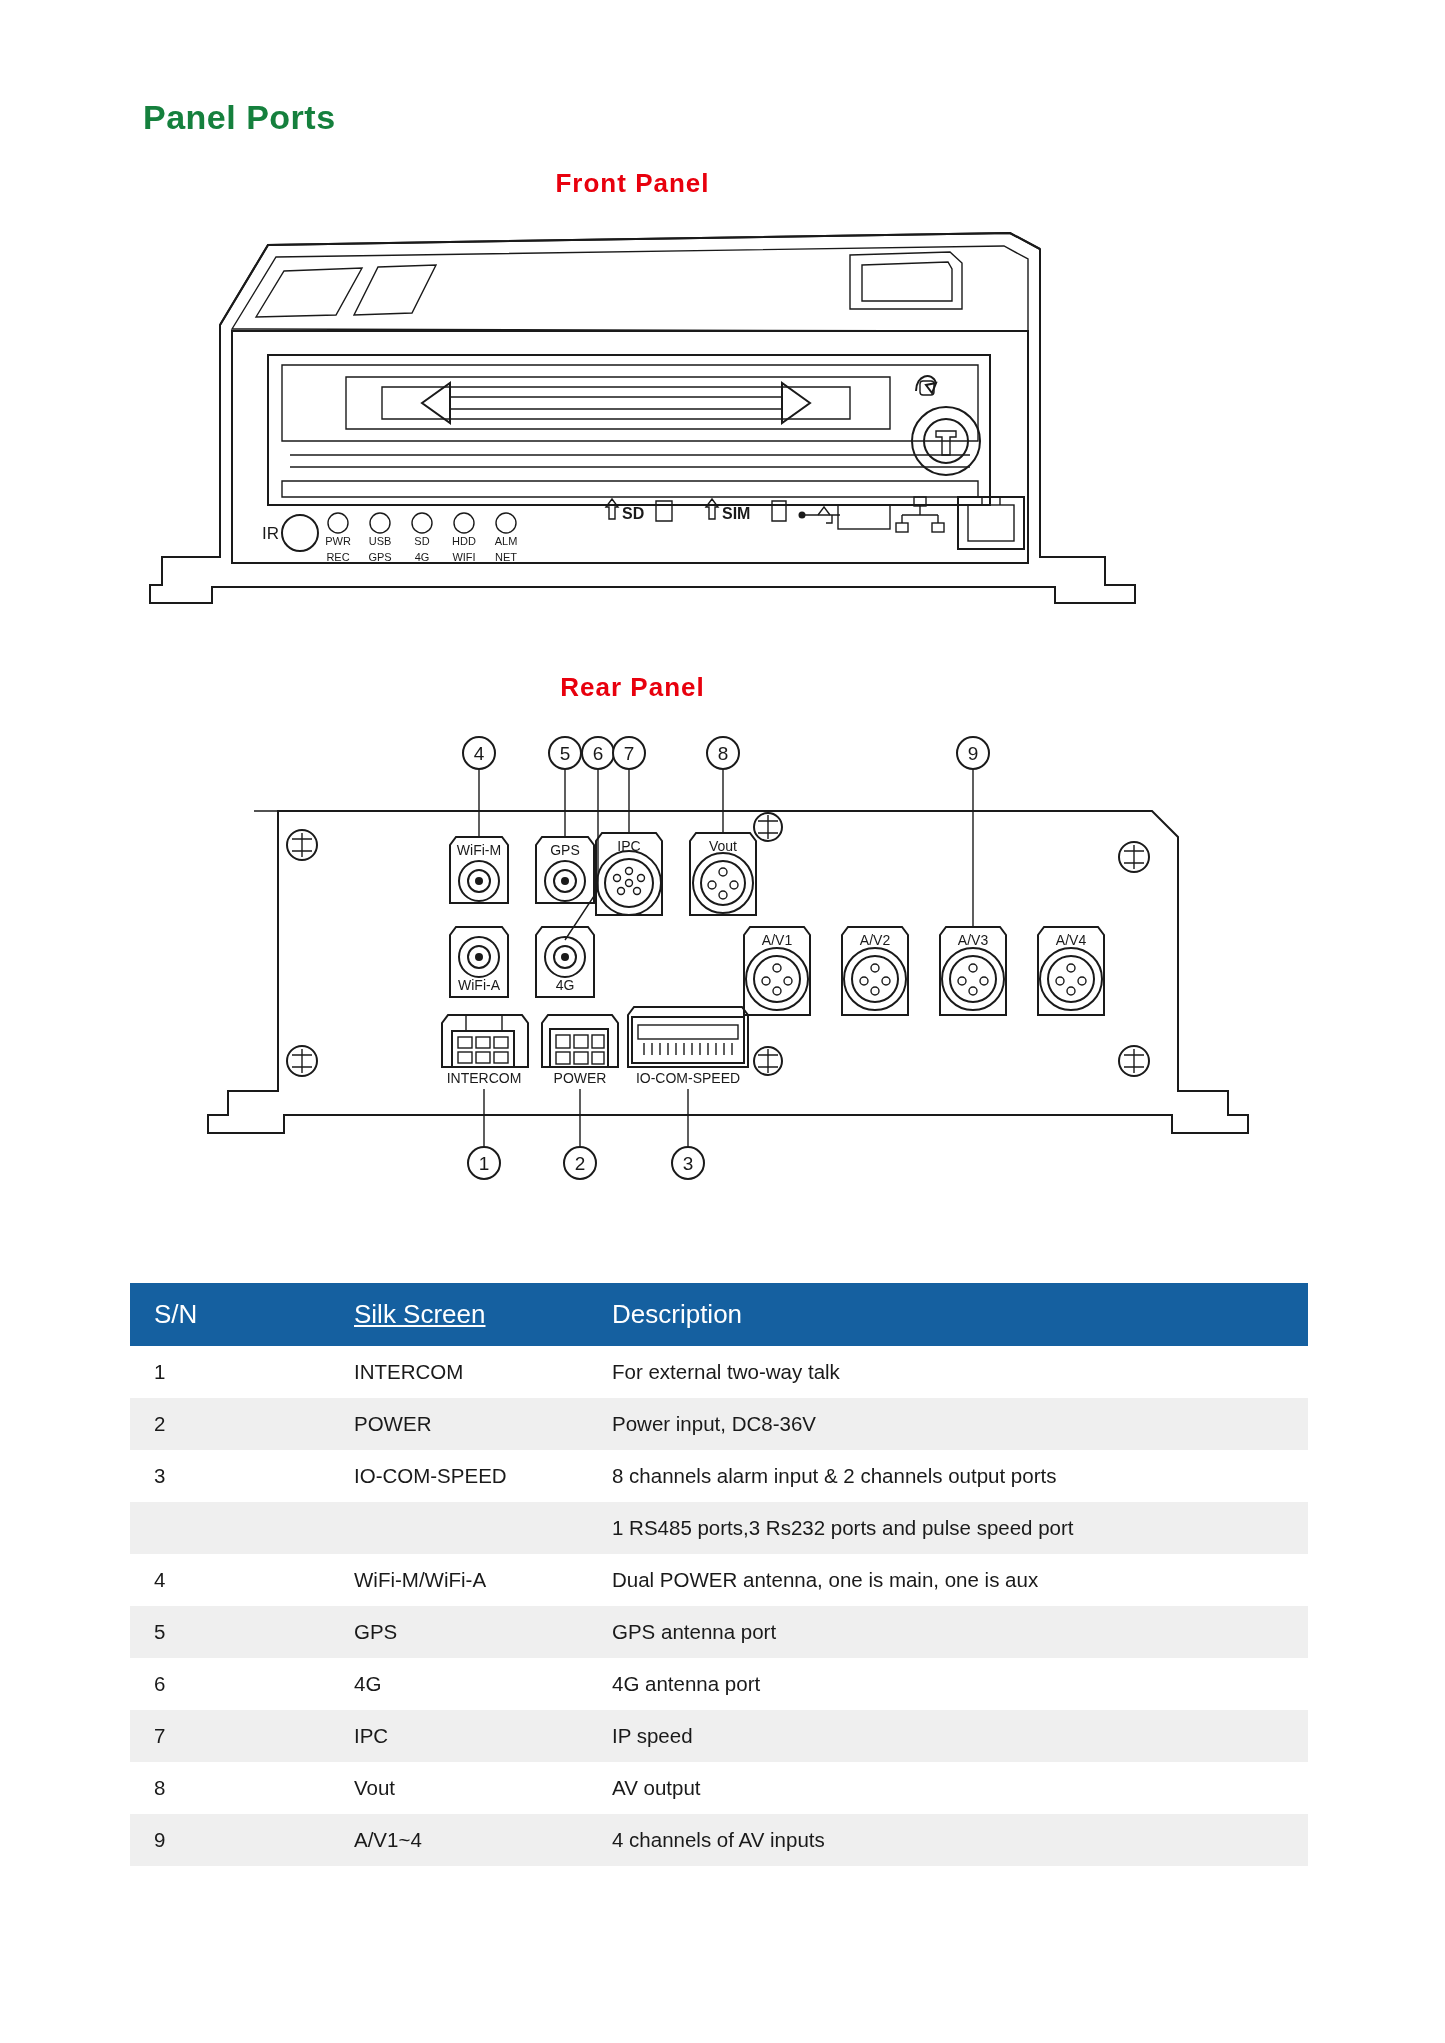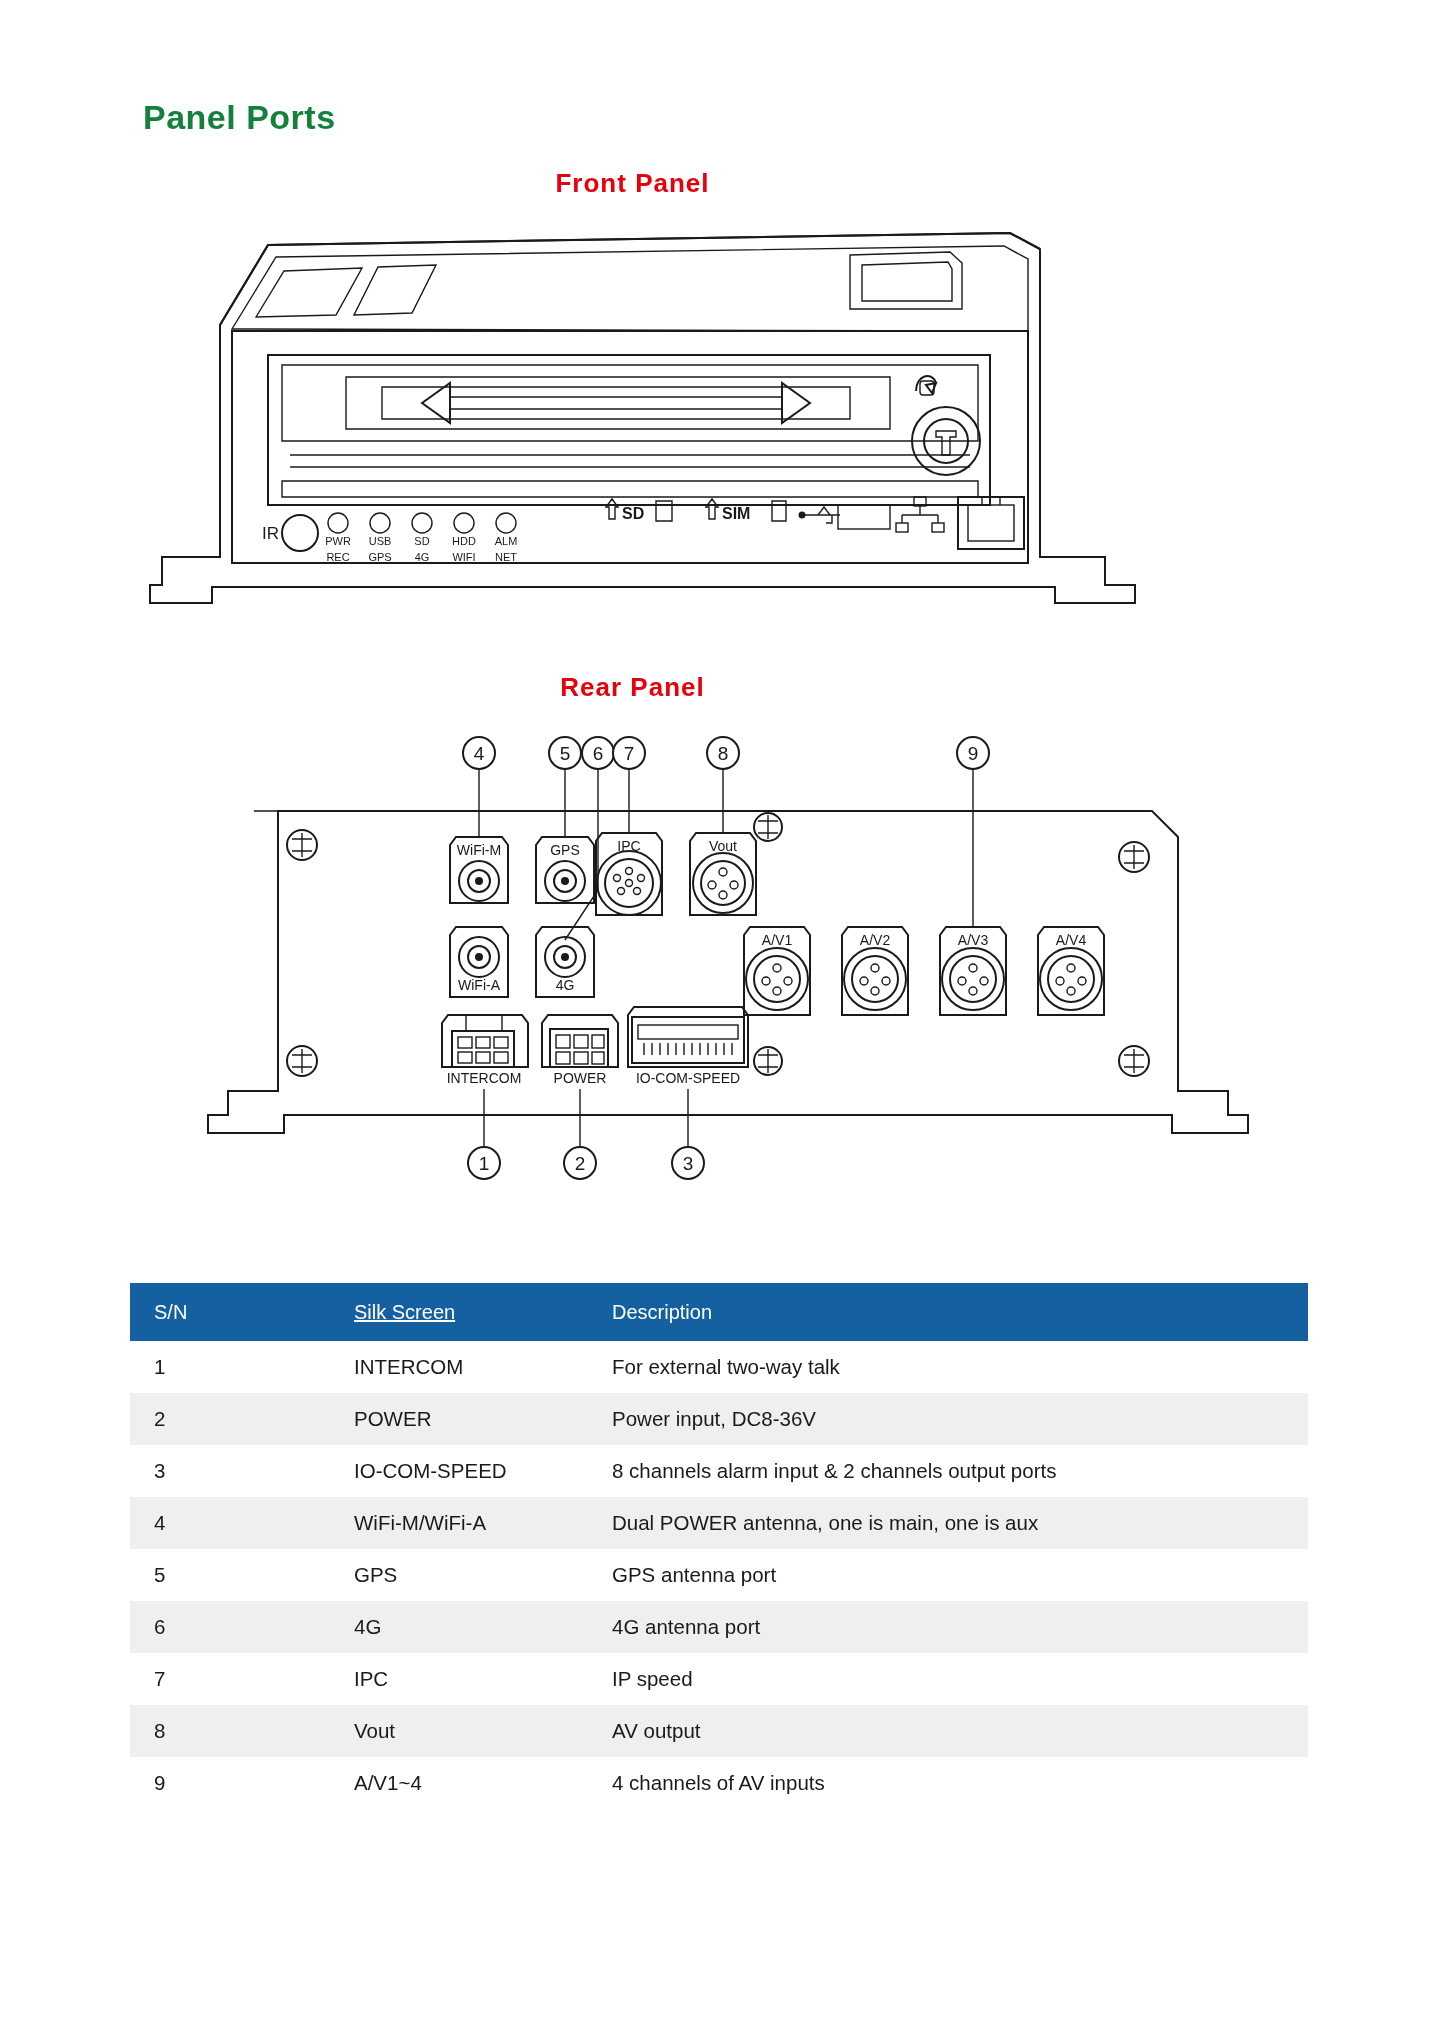--- a/index.html
+++ b/index.html
@@ -60,21 +60,21 @@
     left: 130px;
     top: 1283px;
     width: 1178px;
     border-collapse: collapse;
     font-size: 20.5px;
   }
   .port-table thead th {
     background: #1560a0;
     color: #ffffff;
     font-weight: normal;
-    font-size: 20px;
+    font-size: 26px;
     text-align: left;
     padding: 16px 0 16px 24px;
     height: 58px;
   }
   .port-table td {
     padding: 13px 0 13px 24px;
     height: 52px;
     vertical-align: middle;
     color: #1a1a1a;
   }
@@ -390,20 +390,25 @@
         <td>2</td>
         <td>POWER</td>
         <td>Power input, DC8-36V</td>
       </tr>
       <tr>
         <td>3</td>
         <td>IO-COM-SPEED</td>
         <td>8 channels alarm input &amp; 2 channels output ports</td>
       </tr>
       <tr>
+        <td></td>
+        <td></td>
+        <td>1 RS485 ports,3 Rs232 ports and pulse speed port</td>
+      </tr>
+      <tr>
         <td>4</td>
         <td>WiFi-M/WiFi-A</td>
         <td>Dual POWER antenna, one is main, one is aux</td>
       </tr>
       <tr>
         <td>5</td>
         <td>GPS</td>
         <td>GPS antenna port</td>
       </tr>
       <tr>

